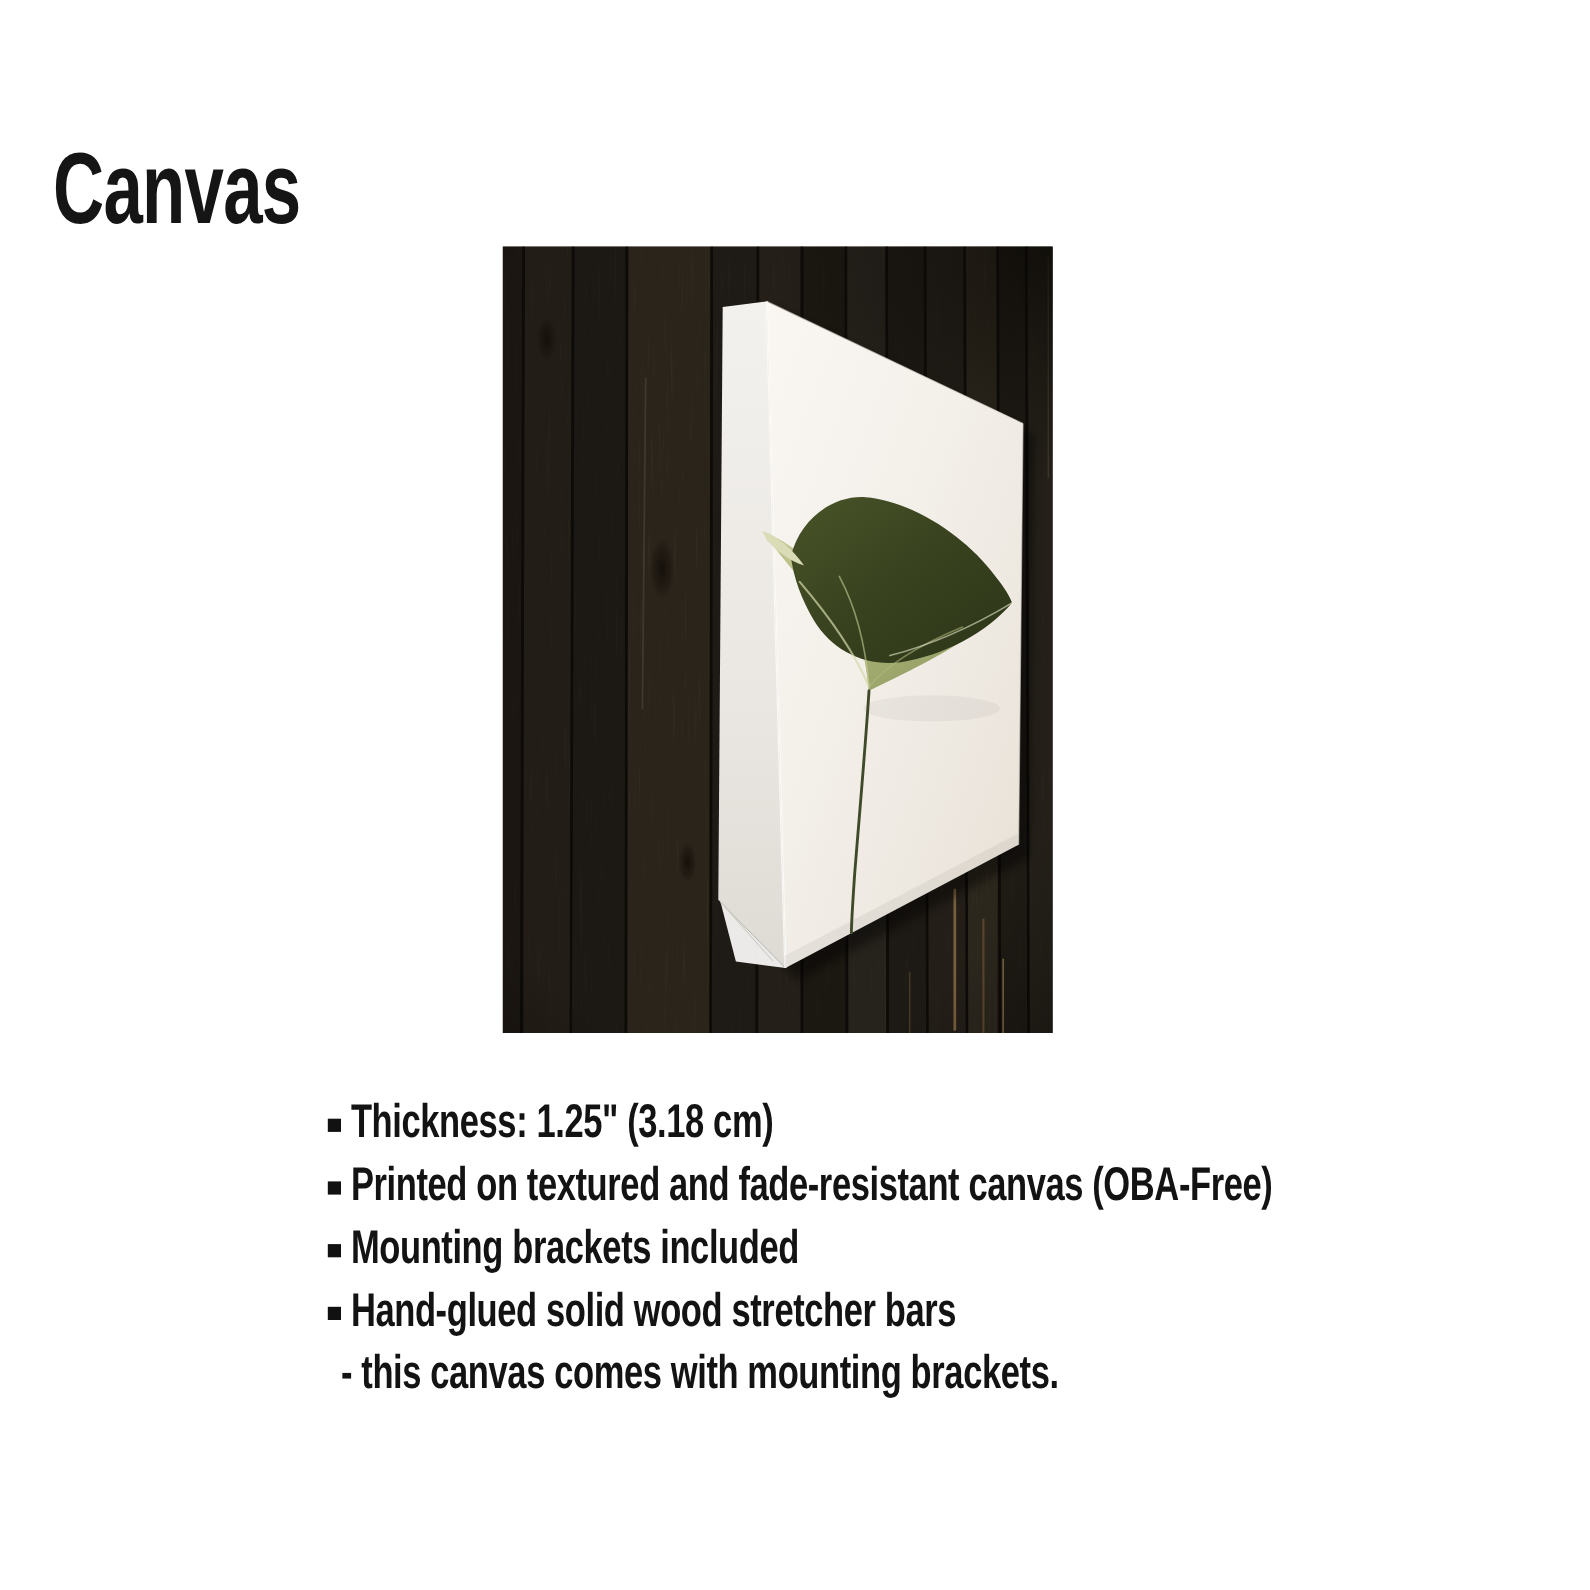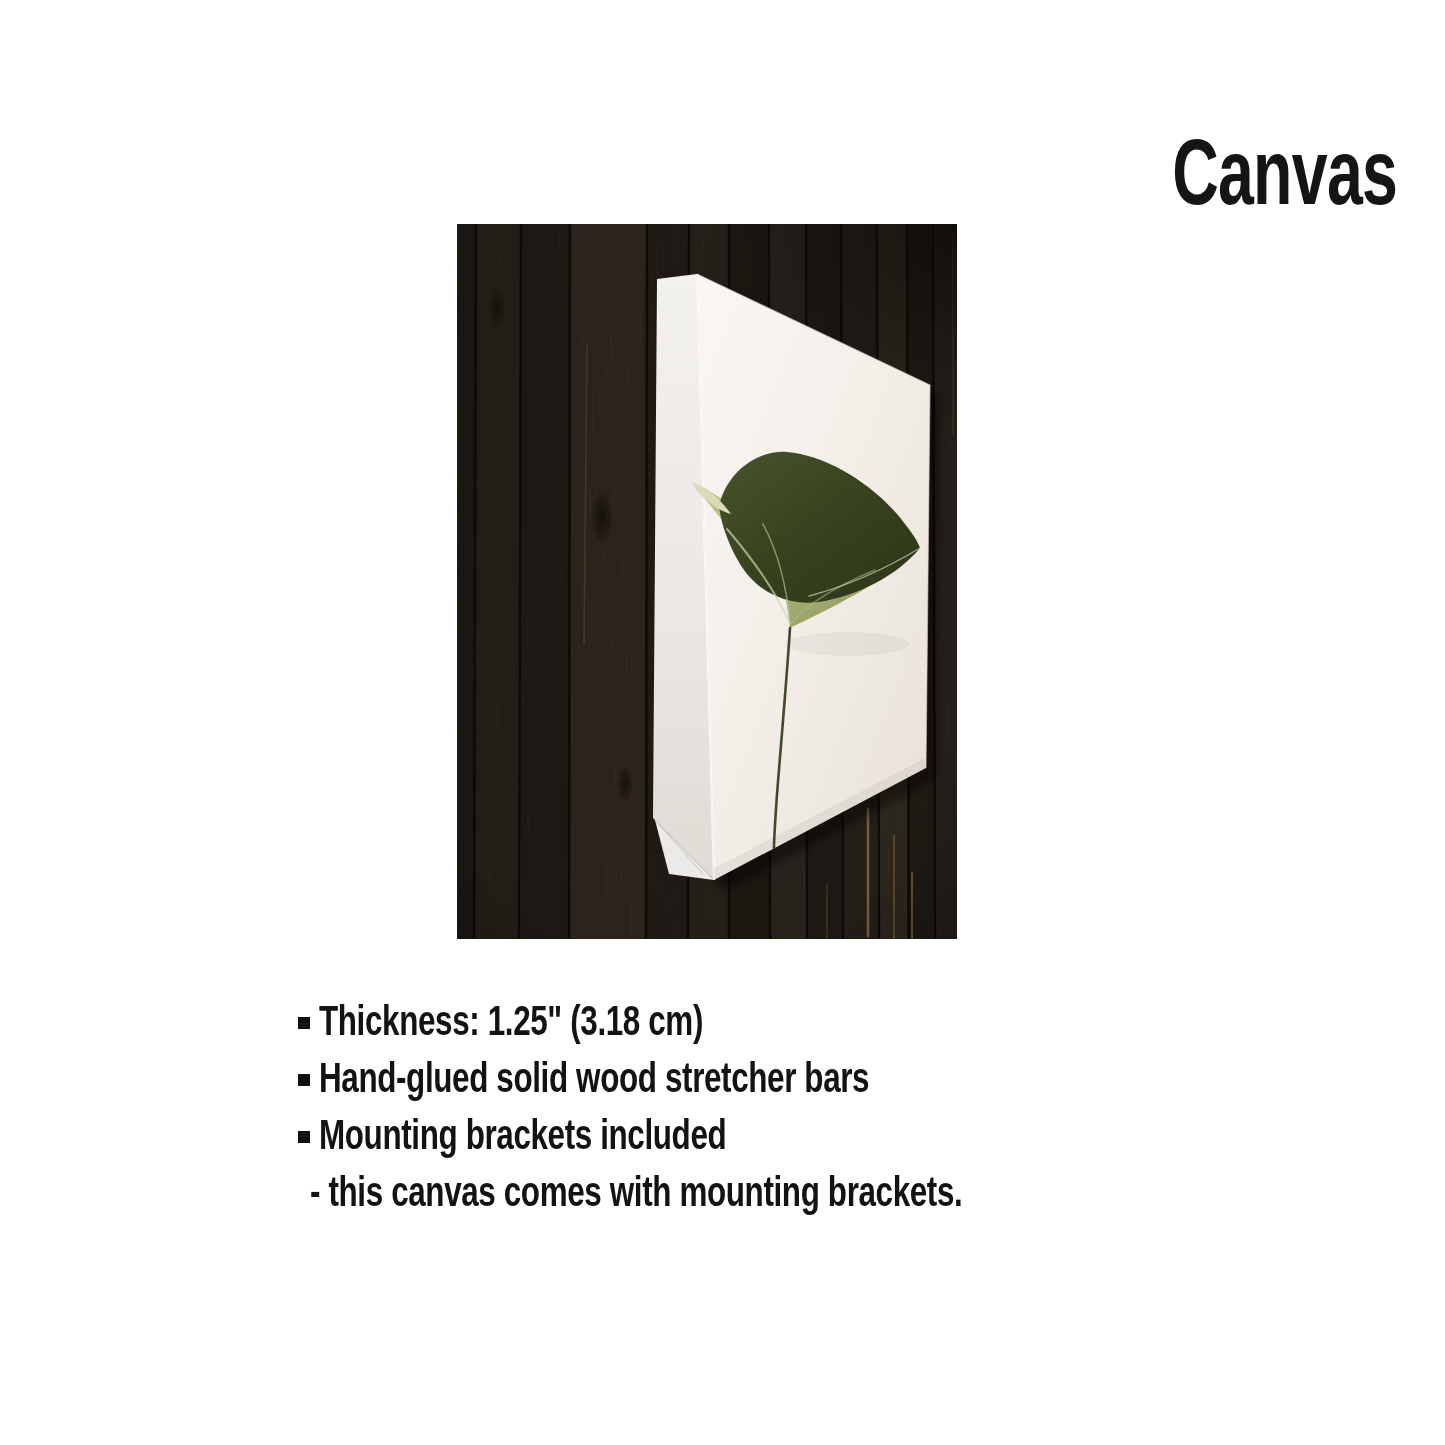--- a/index.html
+++ b/index.html
@@ -8,21 +8,21 @@
     width:1445px;height:1445px;
     background:#ffffff;
     overflow:hidden;
     font-family:"Liberation Sans", sans-serif;
     color:#111111;
   }
   
   .page-title{
     position:absolute;
     top:64px;left:0;width:100%;
-    text-align:right;
+    text-align:left;
     font-size:92px;
     font-weight:bold;
     line-height:1;
     color:#151515;
     letter-spacing:-1px;
   }
   .page-title .condense{
     display:inline-block;
     transform:scaleX(0.70);
     transform-origin:center center;
@@ -216,25 +216,29 @@
     </svg>
   </figure>
 
   <div class="specs">
     <div class="spec-row">
       <span class="bullet-square"></span>
       <span class="spec-text">Thickness: 1.25" (3.18 cm)</span>
     </div>
     <div class="spec-row">
       <span class="bullet-square"></span>
+      <span class="spec-text">Printed on textured and fade-resistant canvas (OBA-Free)</span>
+    </div>
+    <div class="spec-row">
+      <span class="bullet-square"></span>
+      <span class="spec-text">Mounting brackets included</span>
+    </div>
+    <div class="spec-row">
+      <span class="bullet-square"></span>
       <span class="spec-text">Hand-glued solid wood stretcher bars</span>
-    </div>
-    <div class="spec-row">
-      <span class="bullet-square"></span>
-      <span class="spec-text">Mounting brackets included</span>
     </div>
     <div class="spec-row continuation">
       
       <span class="spec-text">- this canvas comes with mounting brackets.</span>
     </div>
   </div>
 
 </div>
 
 </body></html>

